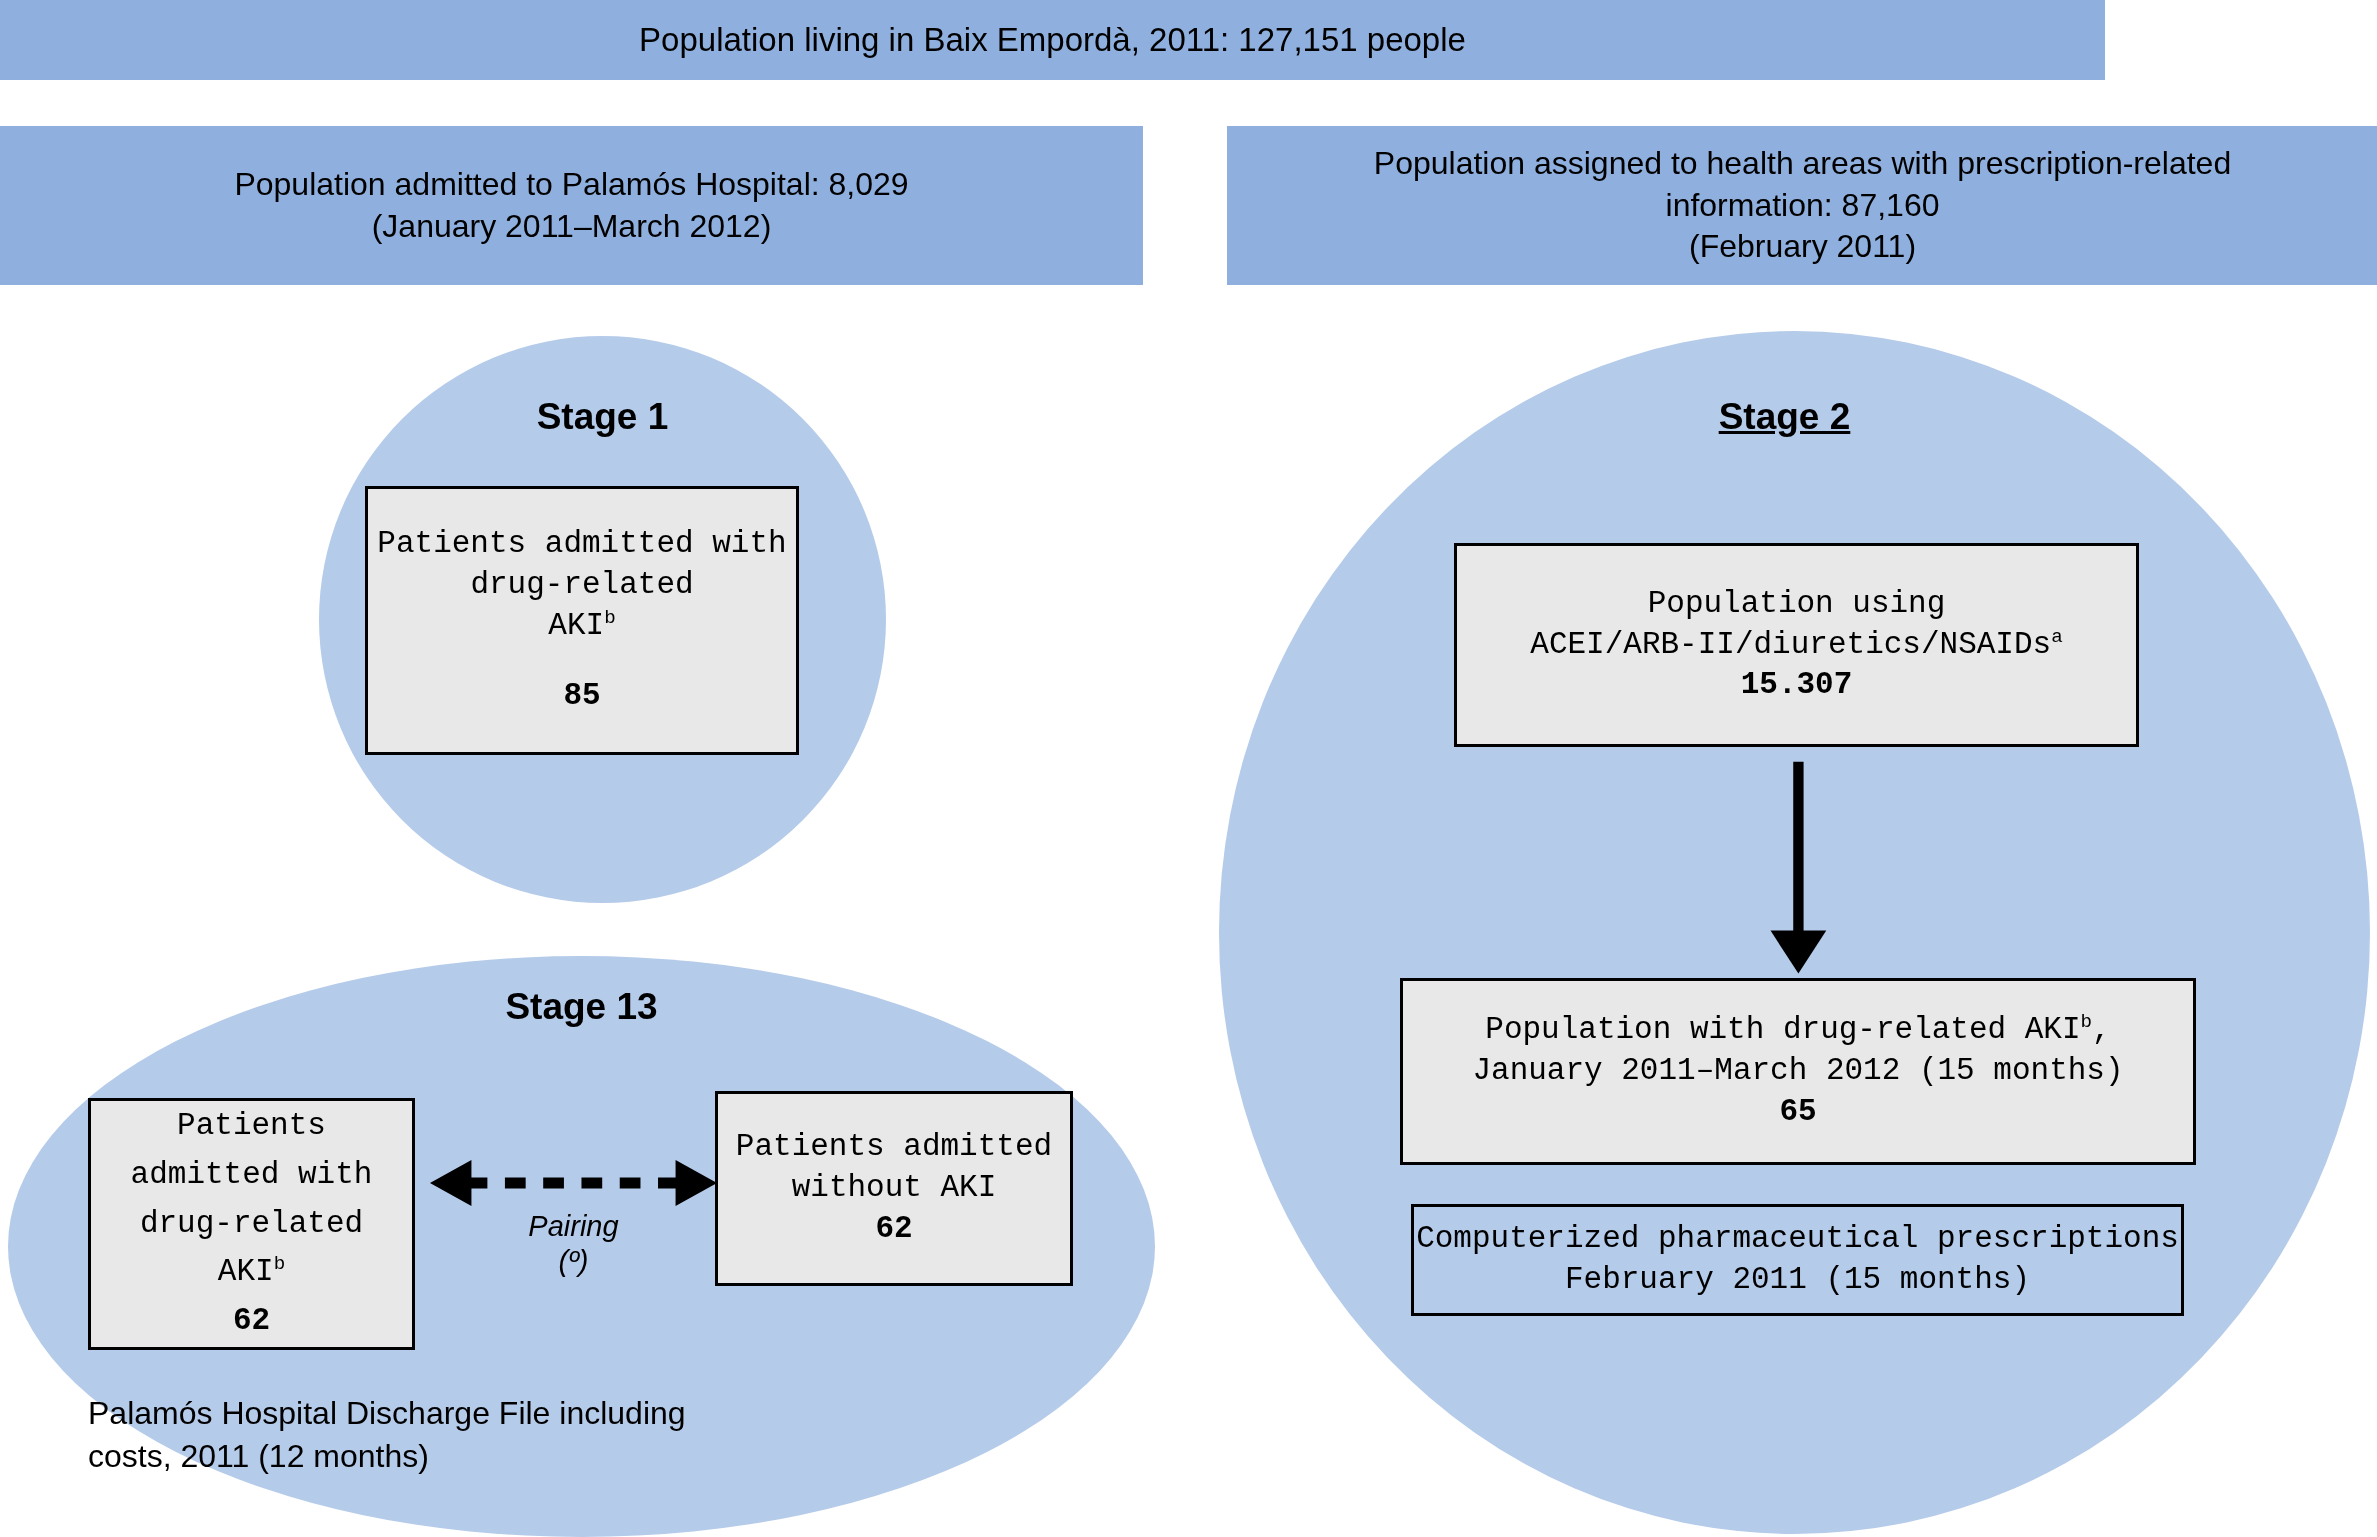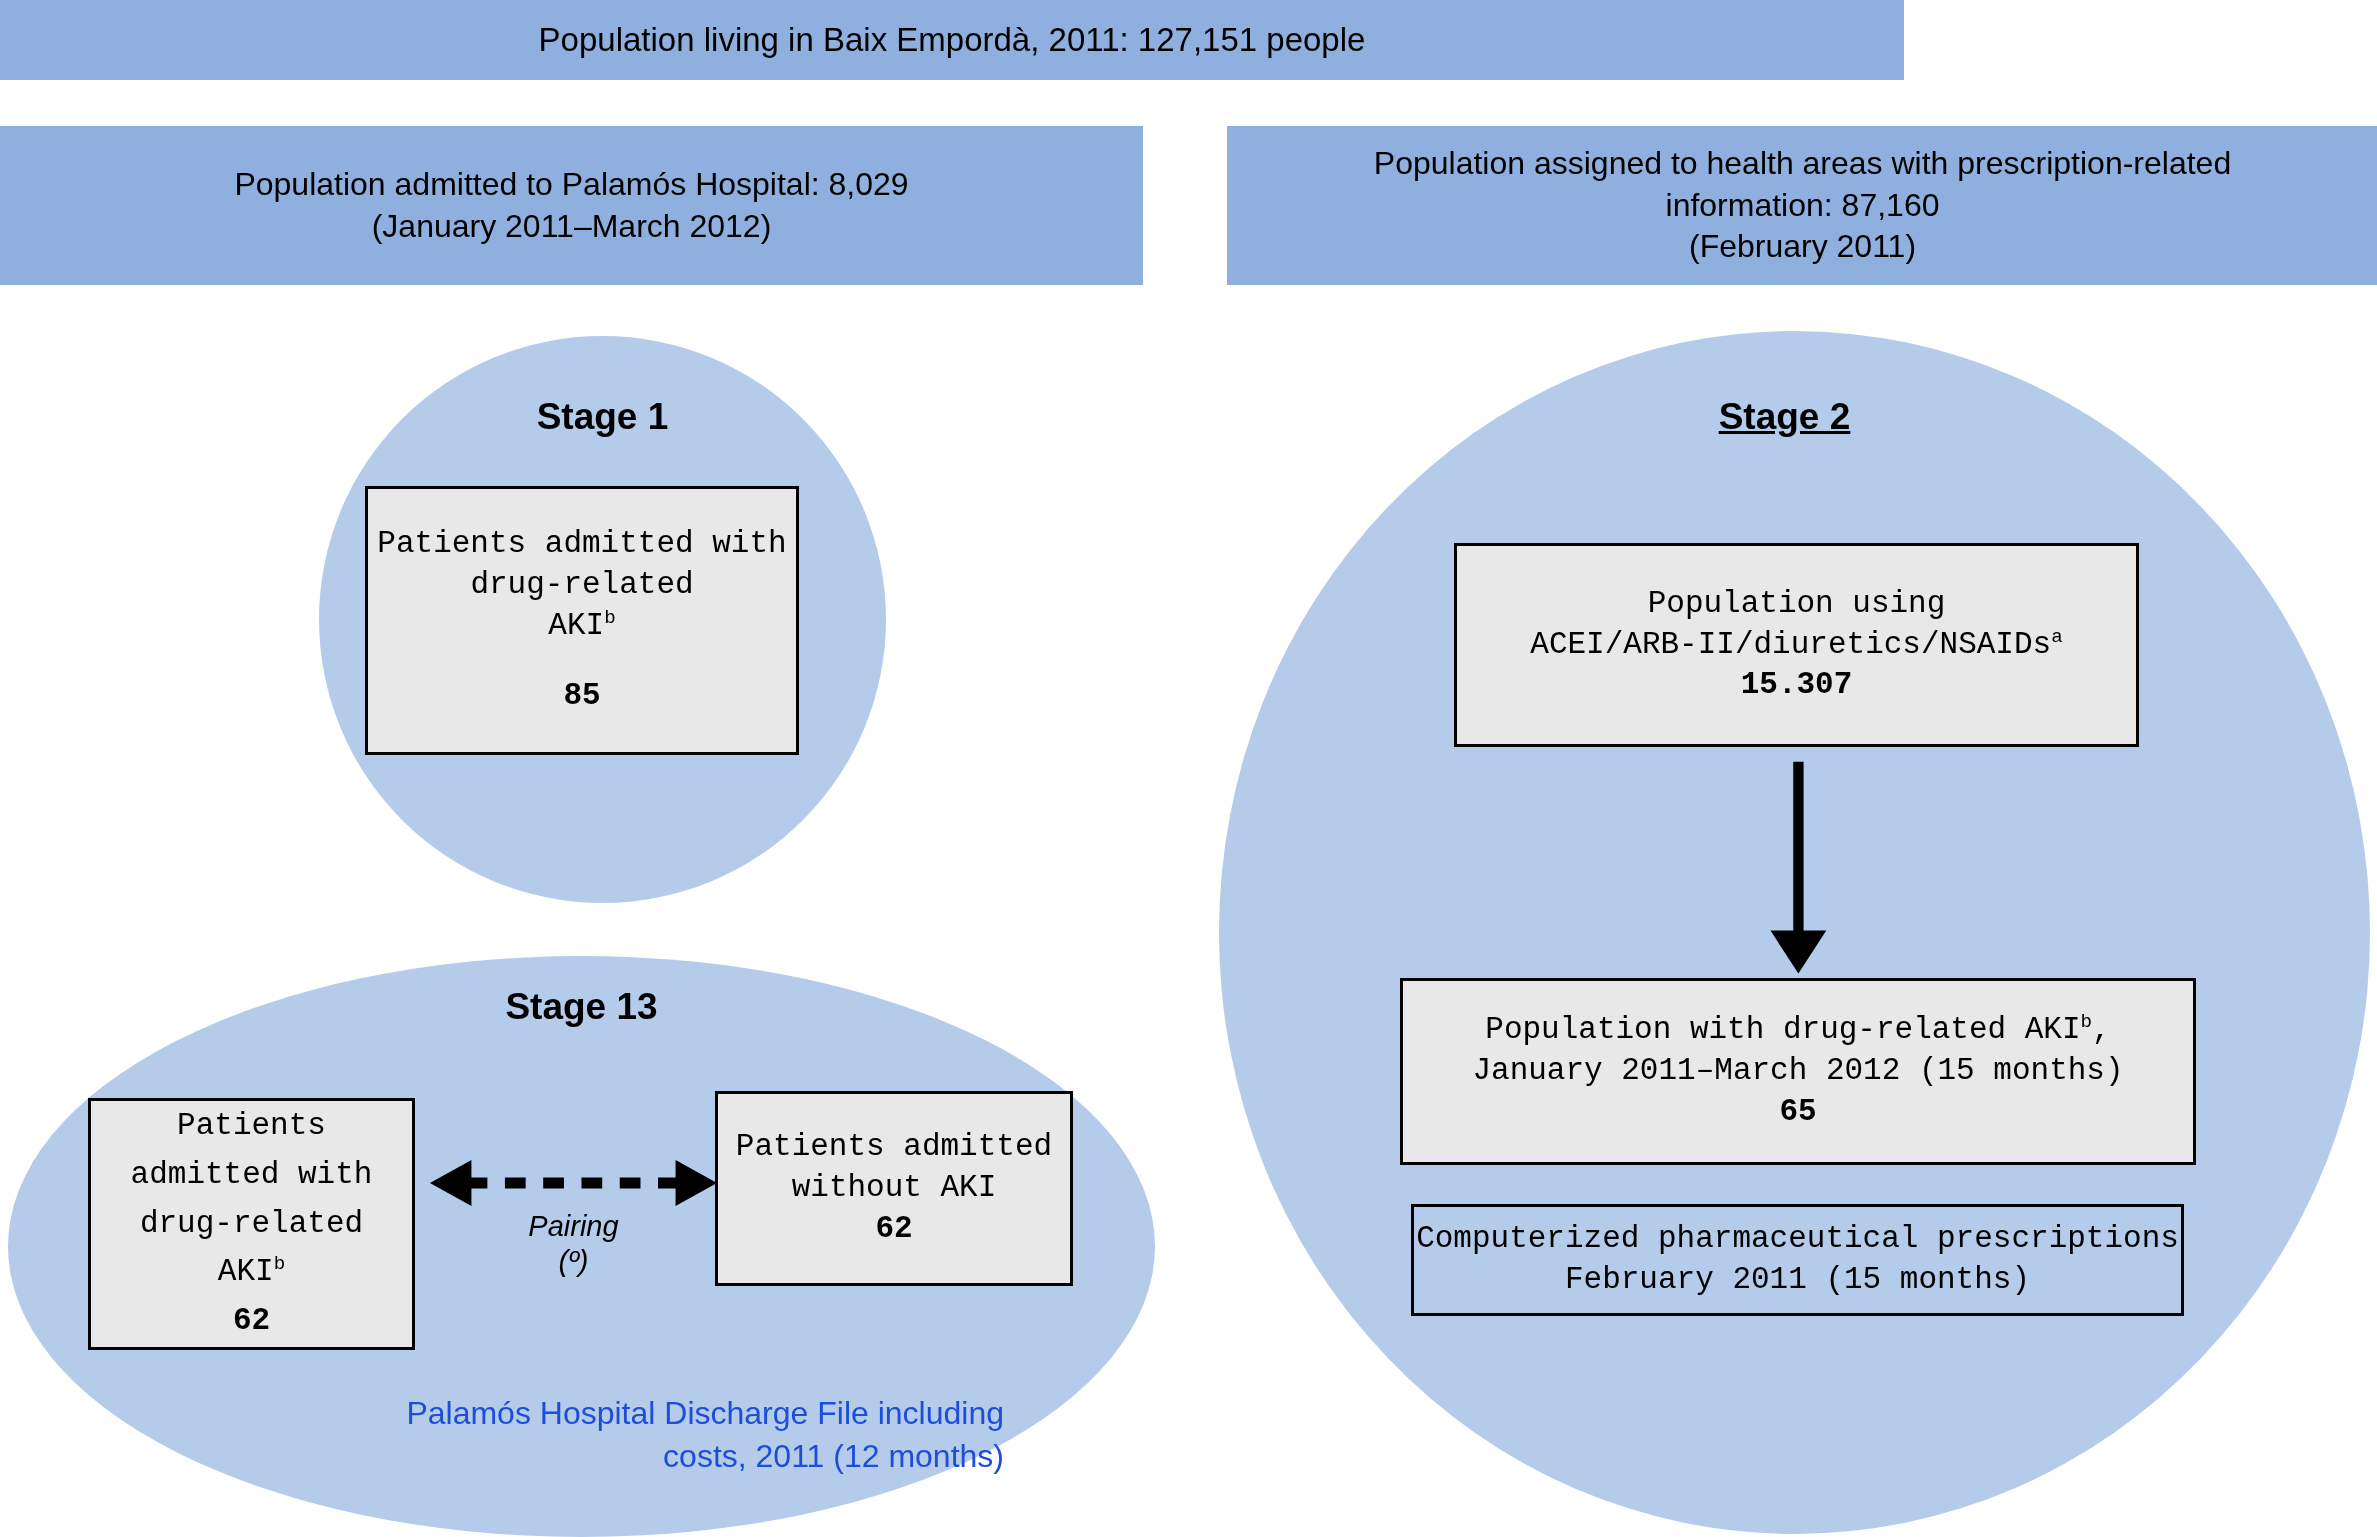--- a/index.html
+++ b/index.html
@@ -26,21 +26,21 @@
     display: flex;
     flex-direction: column;
     align-items: center;
     justify-content: center;
     text-align: center;
     line-height: 1.30;
   }
   #band-top {
     left: 0;
     top: 0;
-    width: 1904px;
+    width: 2105px;
     height: 80px;
     font-size: 33px;
   }
   #band-left {
     left: 0;
     top: 126px;
     width: 1143px;
     height: 159px;
     font-size: 32px;
   }
@@ -189,23 +189,23 @@
     line-height: 1.22;
   }
   #pairing-label .ln { display: block; }
 
   
   #ellipse-caption {
     position: absolute;
     left: 88px;
     top: 1392px;
     width: 916px;
-    text-align: right;
+    text-align: left;
     font-size: 32px;
-    color: #1d4ed8;
+    color: #000000;
     line-height: 1.34;
   }
   #ellipse-caption .ln { display: block; }
 </style>
 </head>
 <body>
 
 <div id="canvas">
 
   <div class="band" id="band-top">

